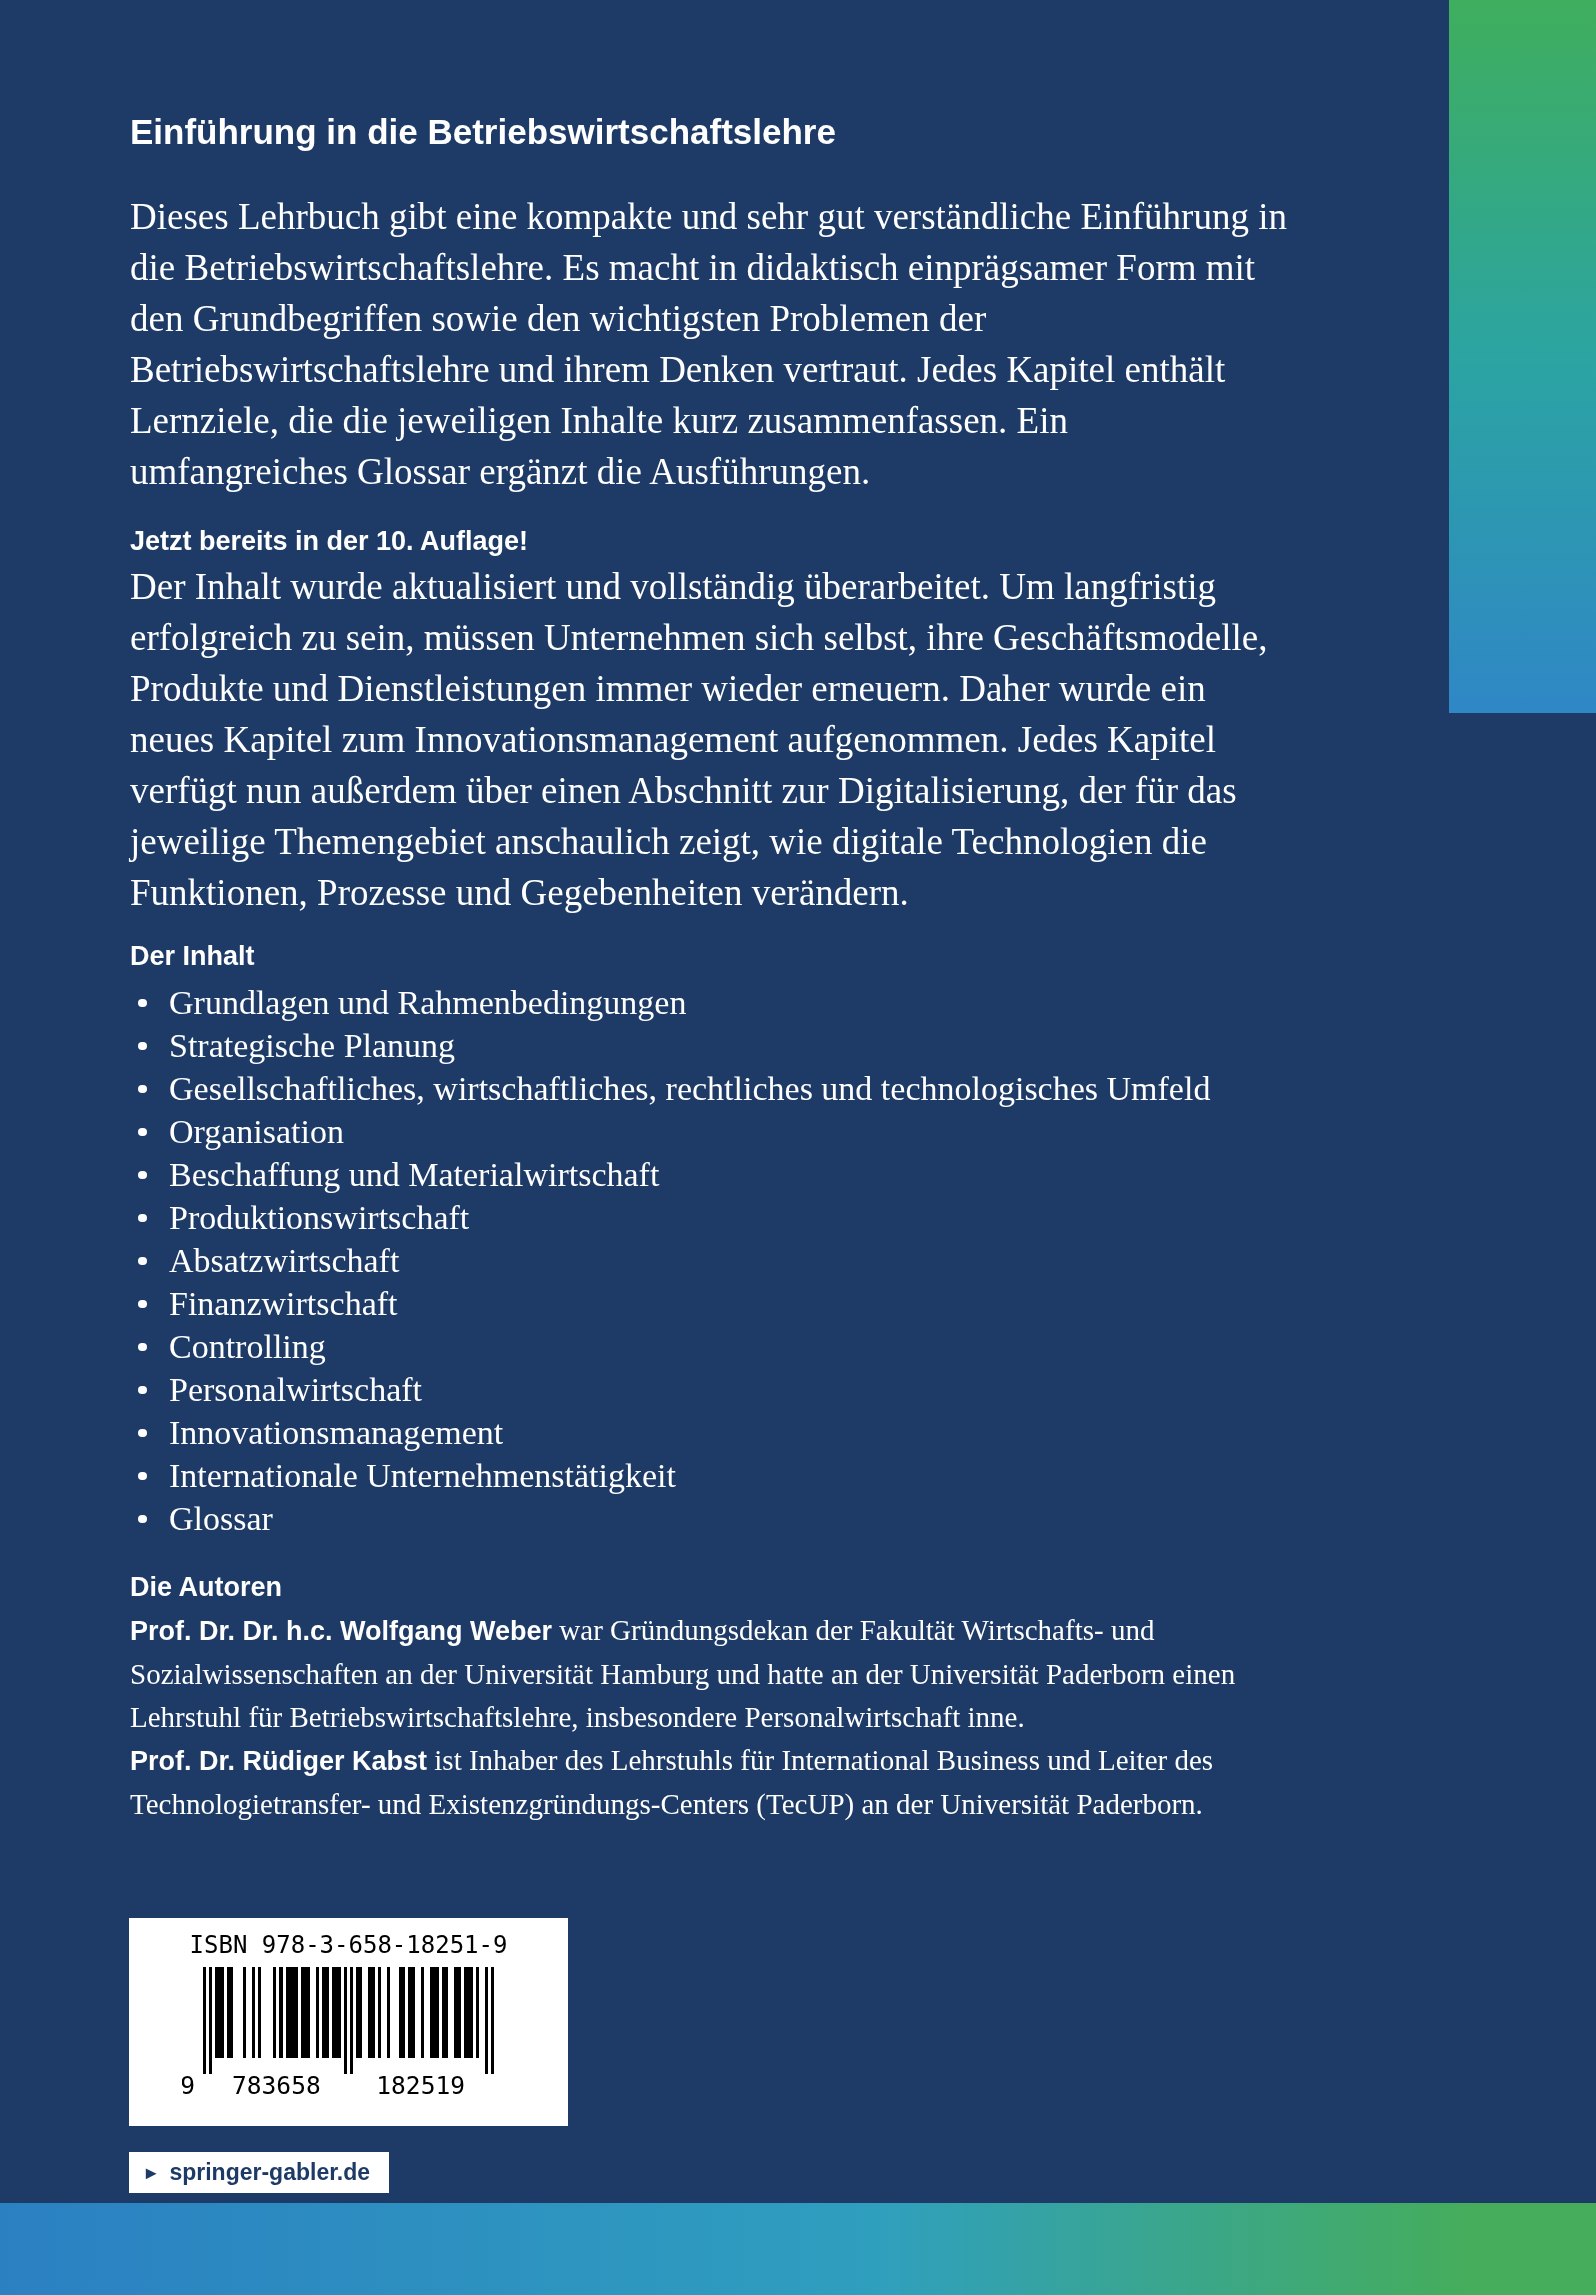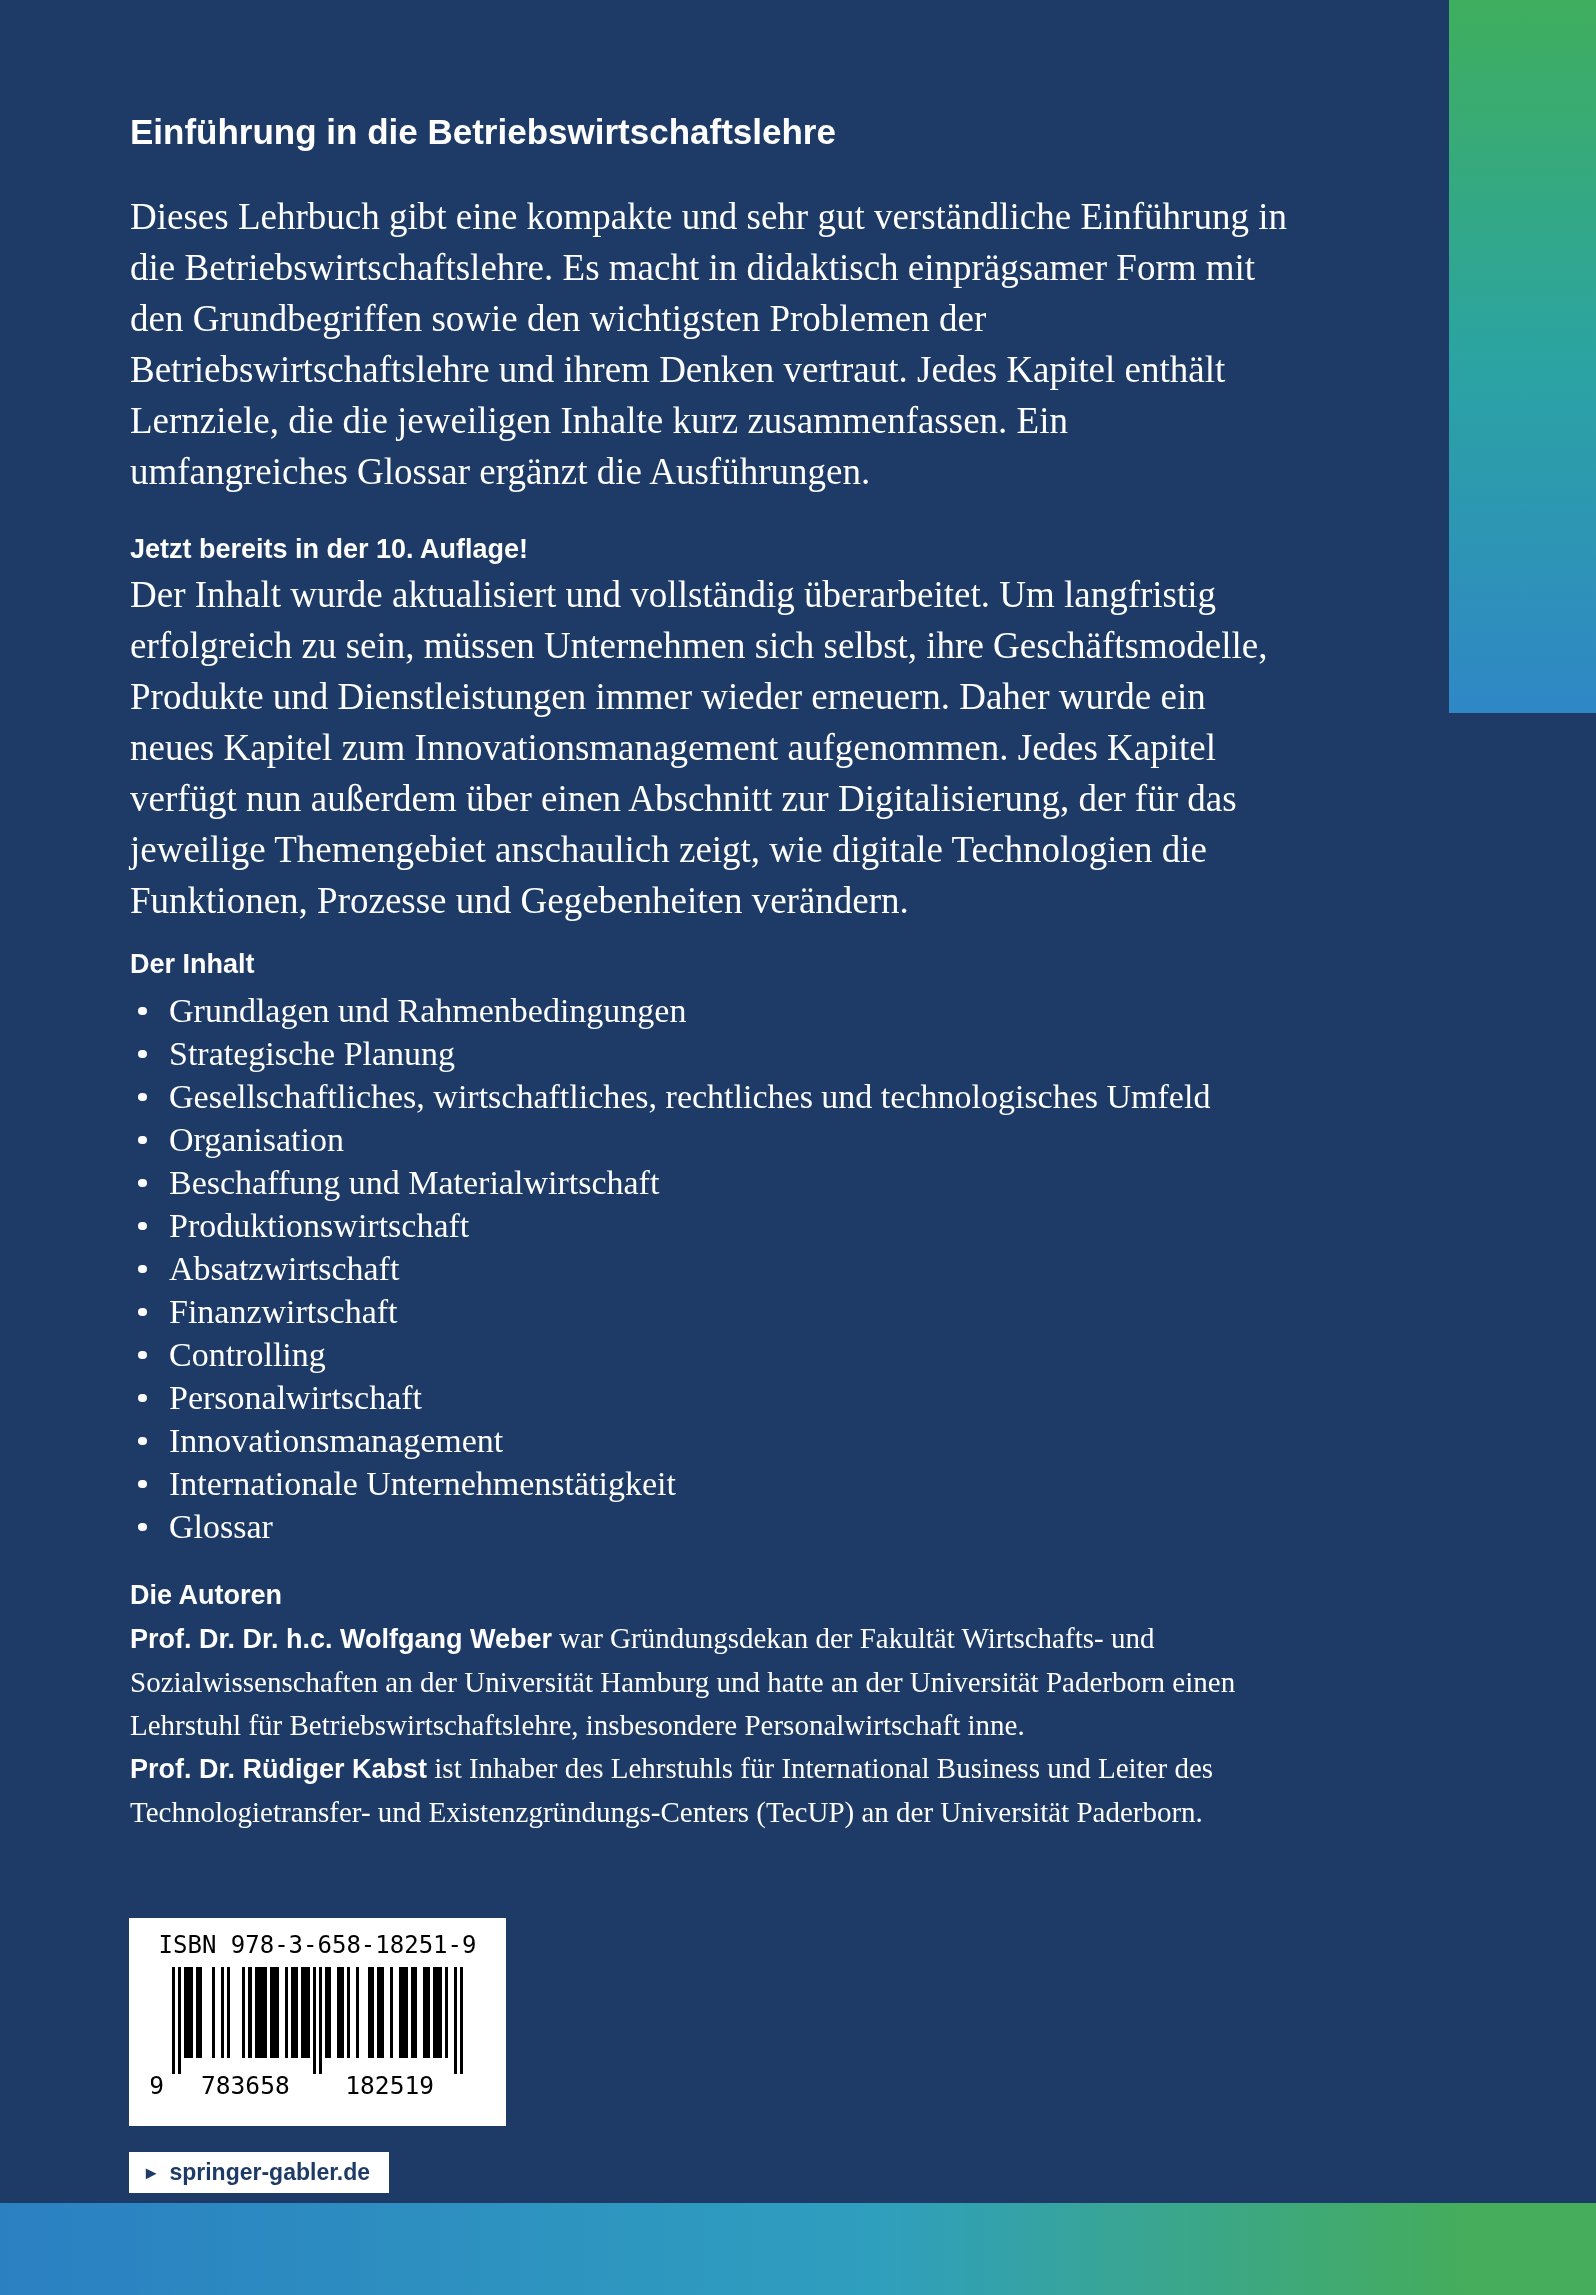--- a/index.html
+++ b/index.html
@@ -10,30 +10,30 @@
   }
   .strip{position:absolute;right:0;top:0;width:148px;height:713px;
     background:linear-gradient(180deg,#3fae5d 0%,#2ba4a2 50%,#2f87c6 100%);}
   .band{position:absolute;left:0;bottom:0;width:1597px;height:92px;
     background:linear-gradient(90deg,#2b80c2 0%,#2f9fbe 55%,#45ad5b 92%,#45ad5b 100%);}
   .content{position:absolute;left:130px;top:0;width:1158px;}
   .title{font-family:"Liberation Sans",sans-serif;font-weight:700;font-size:35px;line-height:40px;margin:112px 0 0 0;}
   .body-text{font-size:37px;line-height:51px;margin:0;}
   .intro{margin-top:39px;}
   .subhead{font-family:"Liberation Sans",sans-serif;font-weight:700;font-size:27px;line-height:40px;margin:0;}
-  .subhead-edition{margin-top:32px;}
+  .subhead-edition{margin-top:24px;}
   .subhead-contents{margin-top:18px;}
   .subhead-authors{margin-top:27px;}
   ul.contents{list-style:none;margin:5.3px 0 0 0;padding:0;}
   ul.contents li{position:relative;padding-left:39px;font-size:34px;line-height:43px;}
   ul.contents .dot{position:absolute;left:8px;top:17.3px;width:8.6px;height:8.6px;border-radius:50%;background:#ffffff;}
   .authors-block{margin-top:2px;}
   .author{font-size:29px;line-height:43px;margin:0;}
   .author-name{font-family:"Liberation Sans",sans-serif;font-weight:700;font-size:27px;}
-  .isbn-box{position:absolute;left:129px;top:1918px;width:377px;height:208px;background:#ffffff;
+  .isbn-box{position:absolute;left:129px;top:1918px;width:439px;height:208px;background:#ffffff;
     display:flex;flex-direction:column;align-items:center;padding-top:13.3px;box-sizing:border-box;}
   .isbn-label{font-family:"DejaVu Sans Mono",monospace;font-size:24px;line-height:29px;color:#000;}
   .barcode-wrap{margin-top:6.7px;}
   svg rect{fill:#000000;}
   .bc-digits{font:32px "DejaVu Sans Mono",monospace;fill:#000000;}
   .web-box{position:absolute;left:129px;top:2152px;height:41px;background:#ffffff;
     display:flex;align-items:center;padding:0 18.6px 0 13.3px;box-sizing:border-box;}
   .web-arrow{color:#1d3b66;font-size:18px;margin-right:9.3px;line-height:1;}
   .web-text{font-family:"Liberation Sans",sans-serif;font-weight:700;font-size:23px;color:#1d3b66;line-height:1;}
 </style>

